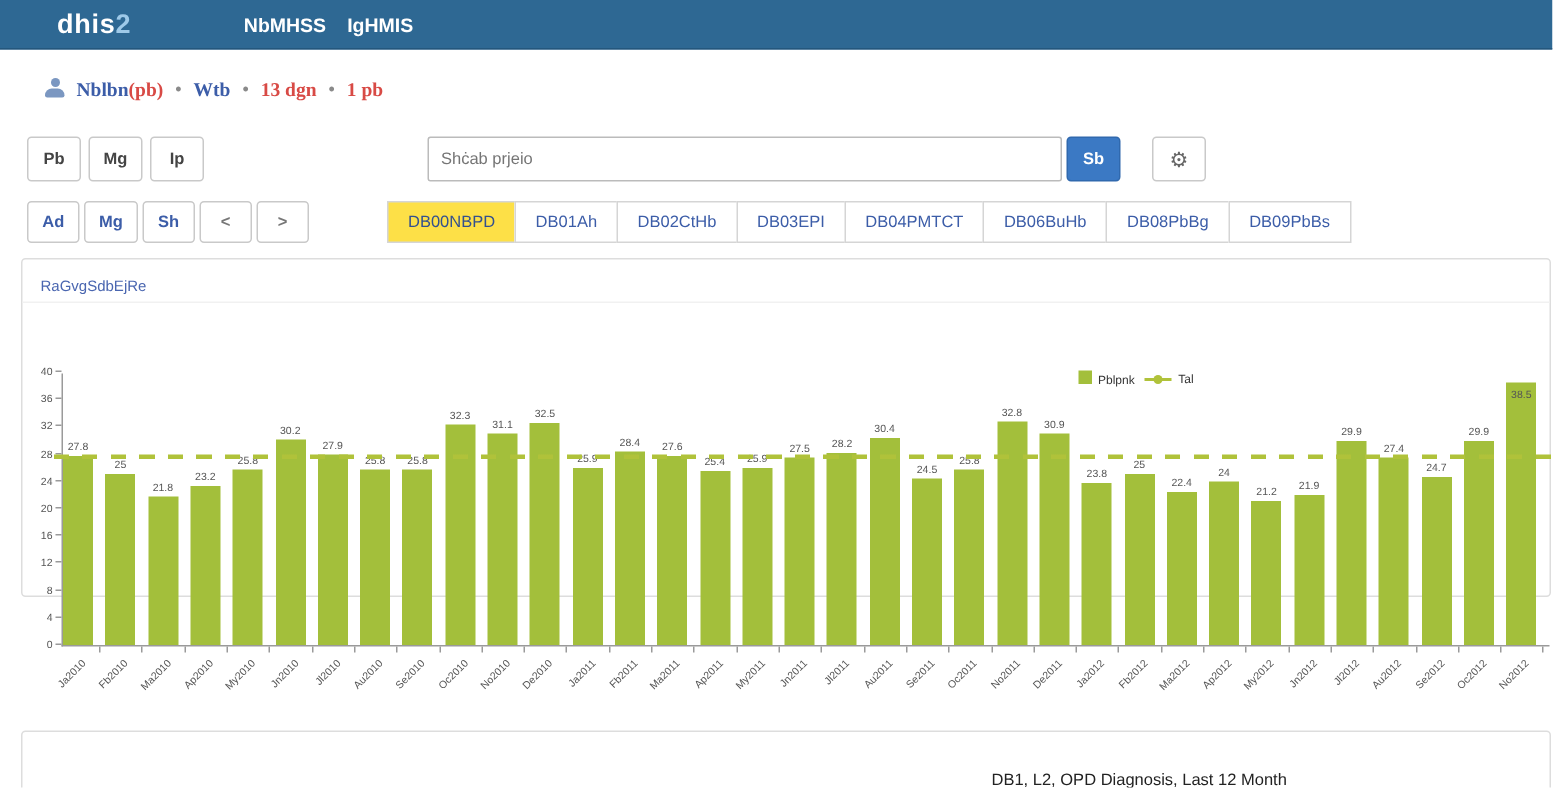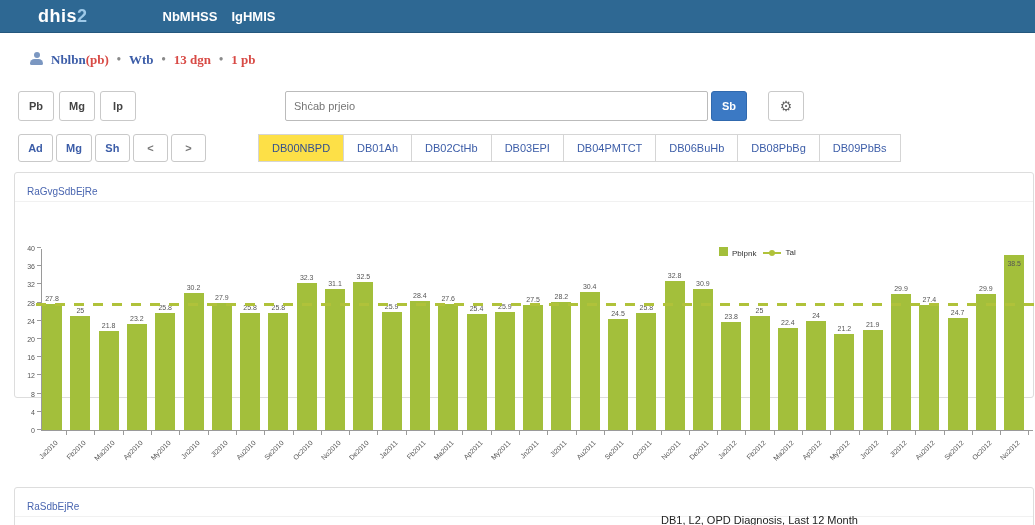--- a/index.html
+++ b/index.html
@@ -325,17 +325,14 @@
       <div class="y-label" style="right: 998px; bottom: 141.6px;">32</div>
       <div class="y-tick" style="bottom: 163.8px;"></div>
       <div class="y-label" style="right: 998px; bottom: 159.8px;">36</div>
       <div class="y-tick" style="bottom: 182px;"></div>
       <div class="y-label" style="right: 998px; bottom: 178px;">40</div>
       <div class="target-line" style="top: 53.6px; background: repeating-linear-gradient(90deg, rgb(176, 194, 58) 0px, rgb(176, 194, 58) 10px, transparent 10px, transparent 19px);"></div>
     </div>
 </div>
 
 <div class="panel bottom-panel">
-  <div class="panel-header">
-    <span class="panel-link">RaSdbEjRe</span>
-  </div>
   <div class="bottom-title">DB1, L2, OPD Diagnosis, Last 12 Month</div>
 </div>
 
 </body></html>

